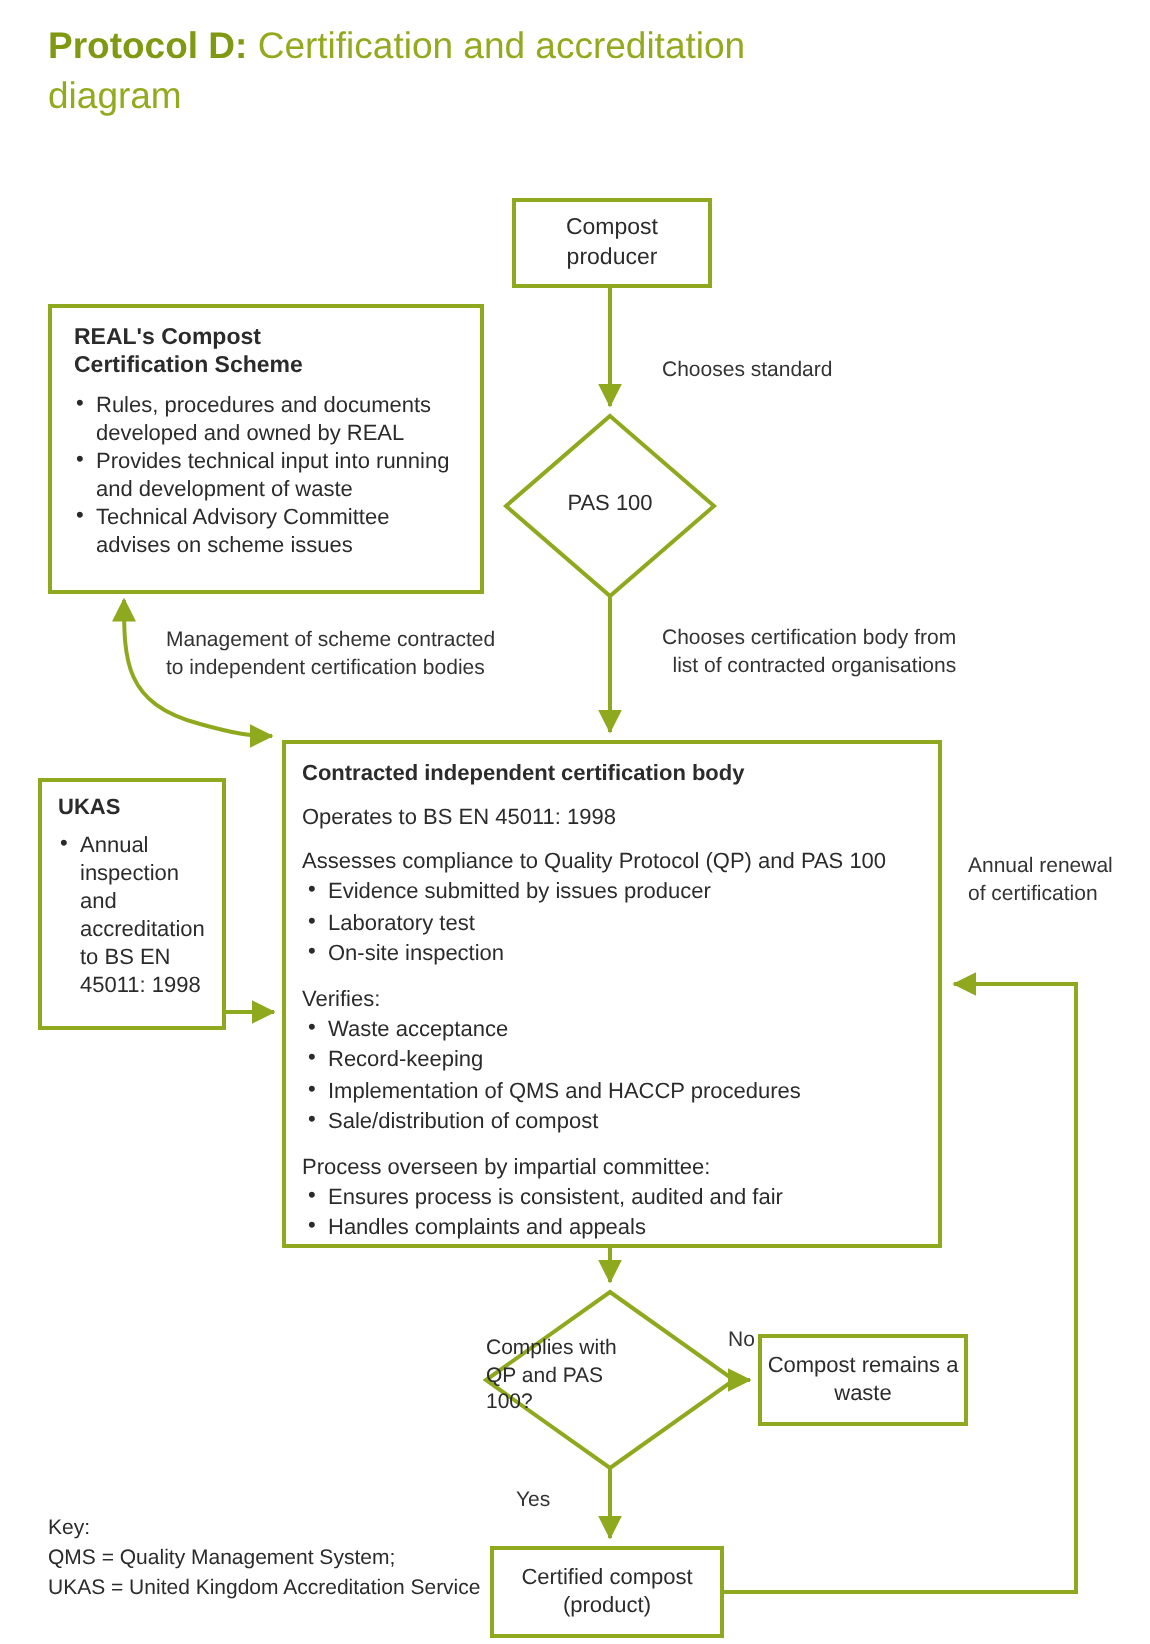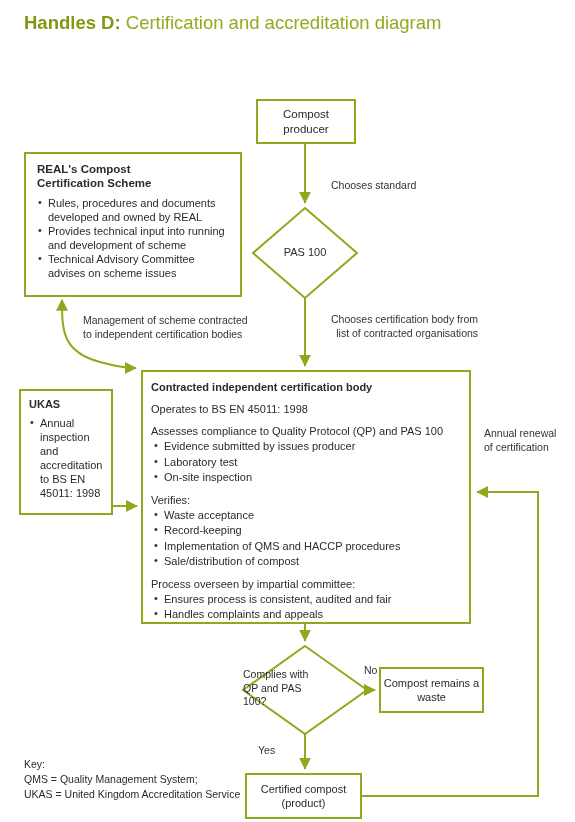--- a/index.html
+++ b/index.html
@@ -114,32 +114,32 @@
   <line x1="305" y1="623" x2="305" y2="641" stroke="#8fa91e" stroke-width="2" marker-end="url(#arrow)"></line>
 
   <line x1="367" y1="690" x2="375" y2="690" stroke="#8fa91e" stroke-width="2" marker-end="url(#arrow)"></line>
 
   <line x1="305" y1="734" x2="305" y2="769" stroke="#8fa91e" stroke-width="2" marker-end="url(#arrow)"></line>
 
   <path d="M361,796 L538,796 L538,492 L477,492" fill="none" stroke="#8fa91e" stroke-width="2" marker-end="url(#arrow)"></path>
 </svg>
 
 <div class="abs" id="page-title">
-  <span class="b">Handles D:</span><span> Certification and accreditation diagram</span>
+  <span class="b">Protocol D:</span><span> Certification and accreditation diagram</span>
 </div>
 
 <div class="abs" id="node-compost-producer">
   <div class="t">Compost<br>producer</div>
 </div>
 
 <div class="abs" id="node-real">
   <div class="hd">REAL's Compost<br>Certification Scheme</div>
   <ul class="ul">
     <li>Rules, procedures and documents developed and owned by REAL</li>
-    <li>Provides technical input into running and development of scheme</li>
+    <li>Provides technical input into running and development of waste</li>
     <li>Technical Advisory Committee advises on scheme issues</li>
   </ul>
 </div>
 
 <div class="abs" id="label-pas100">PAS 100</div>
 
 <div class="abs" id="node-ukas">
   <div class="hd">UKAS</div>
   <ul class="ul">
     <li>Annual inspection and accreditation to BS EN 45011: 1998</li>

